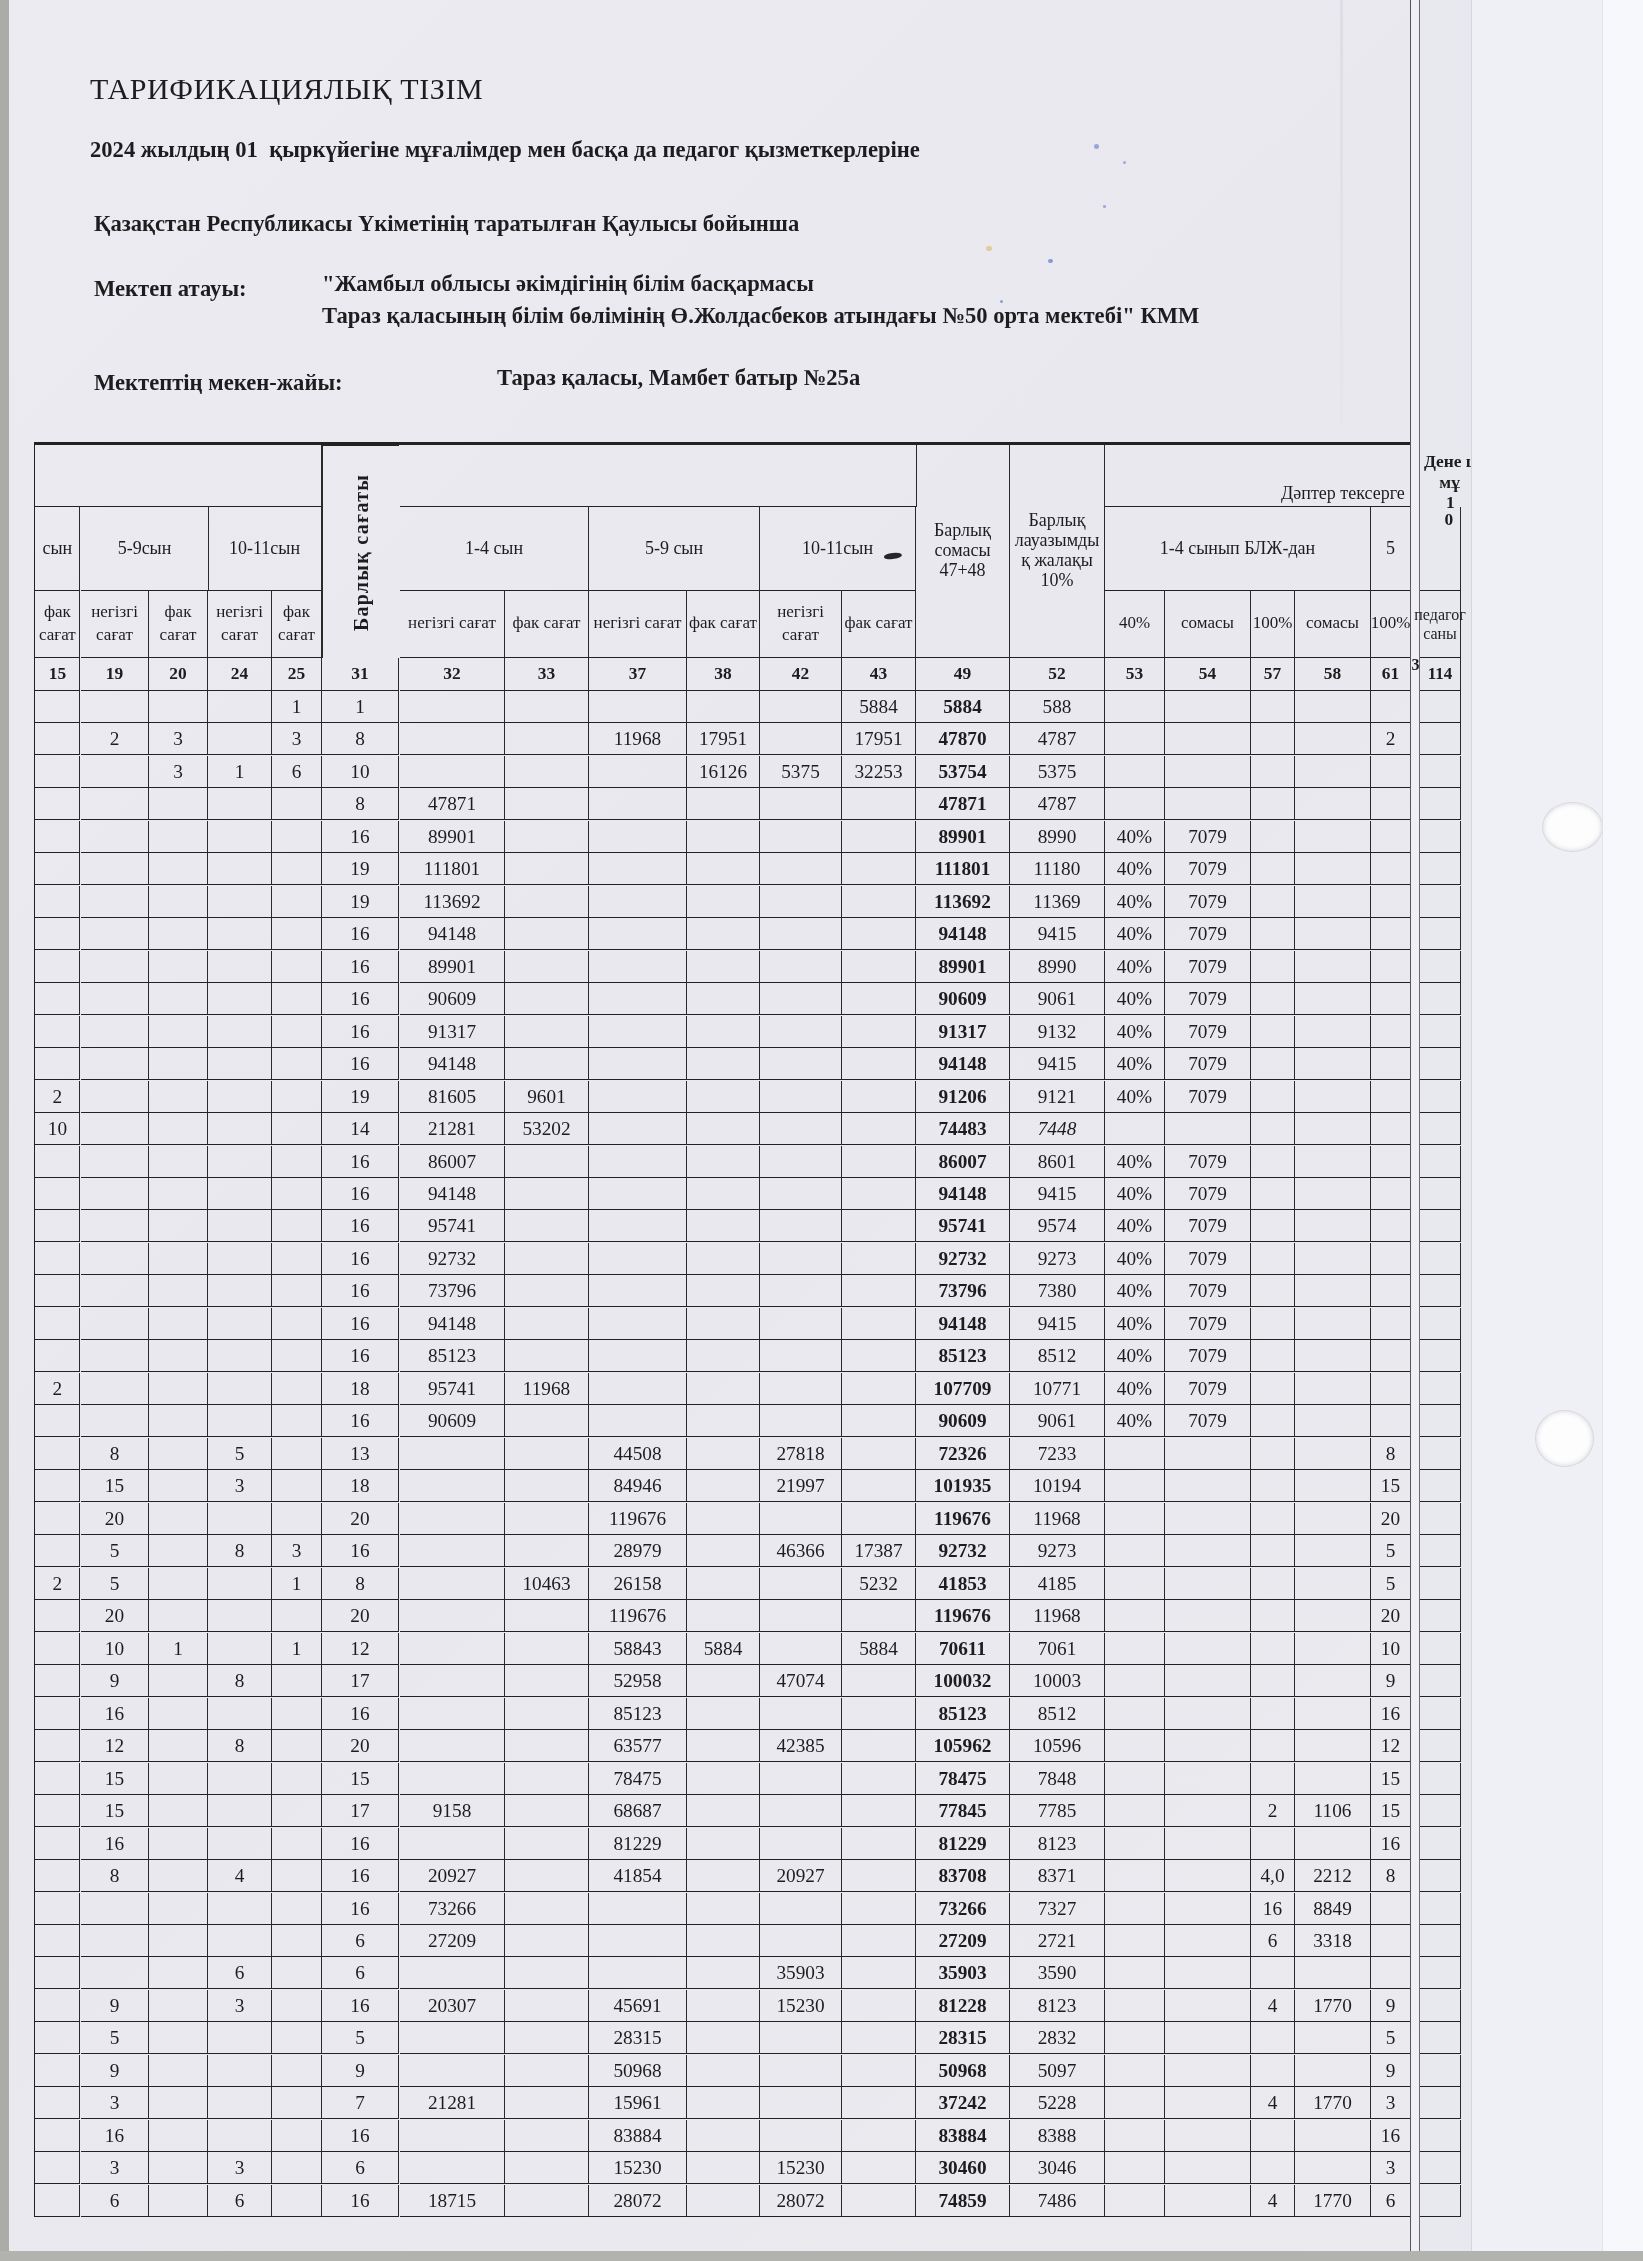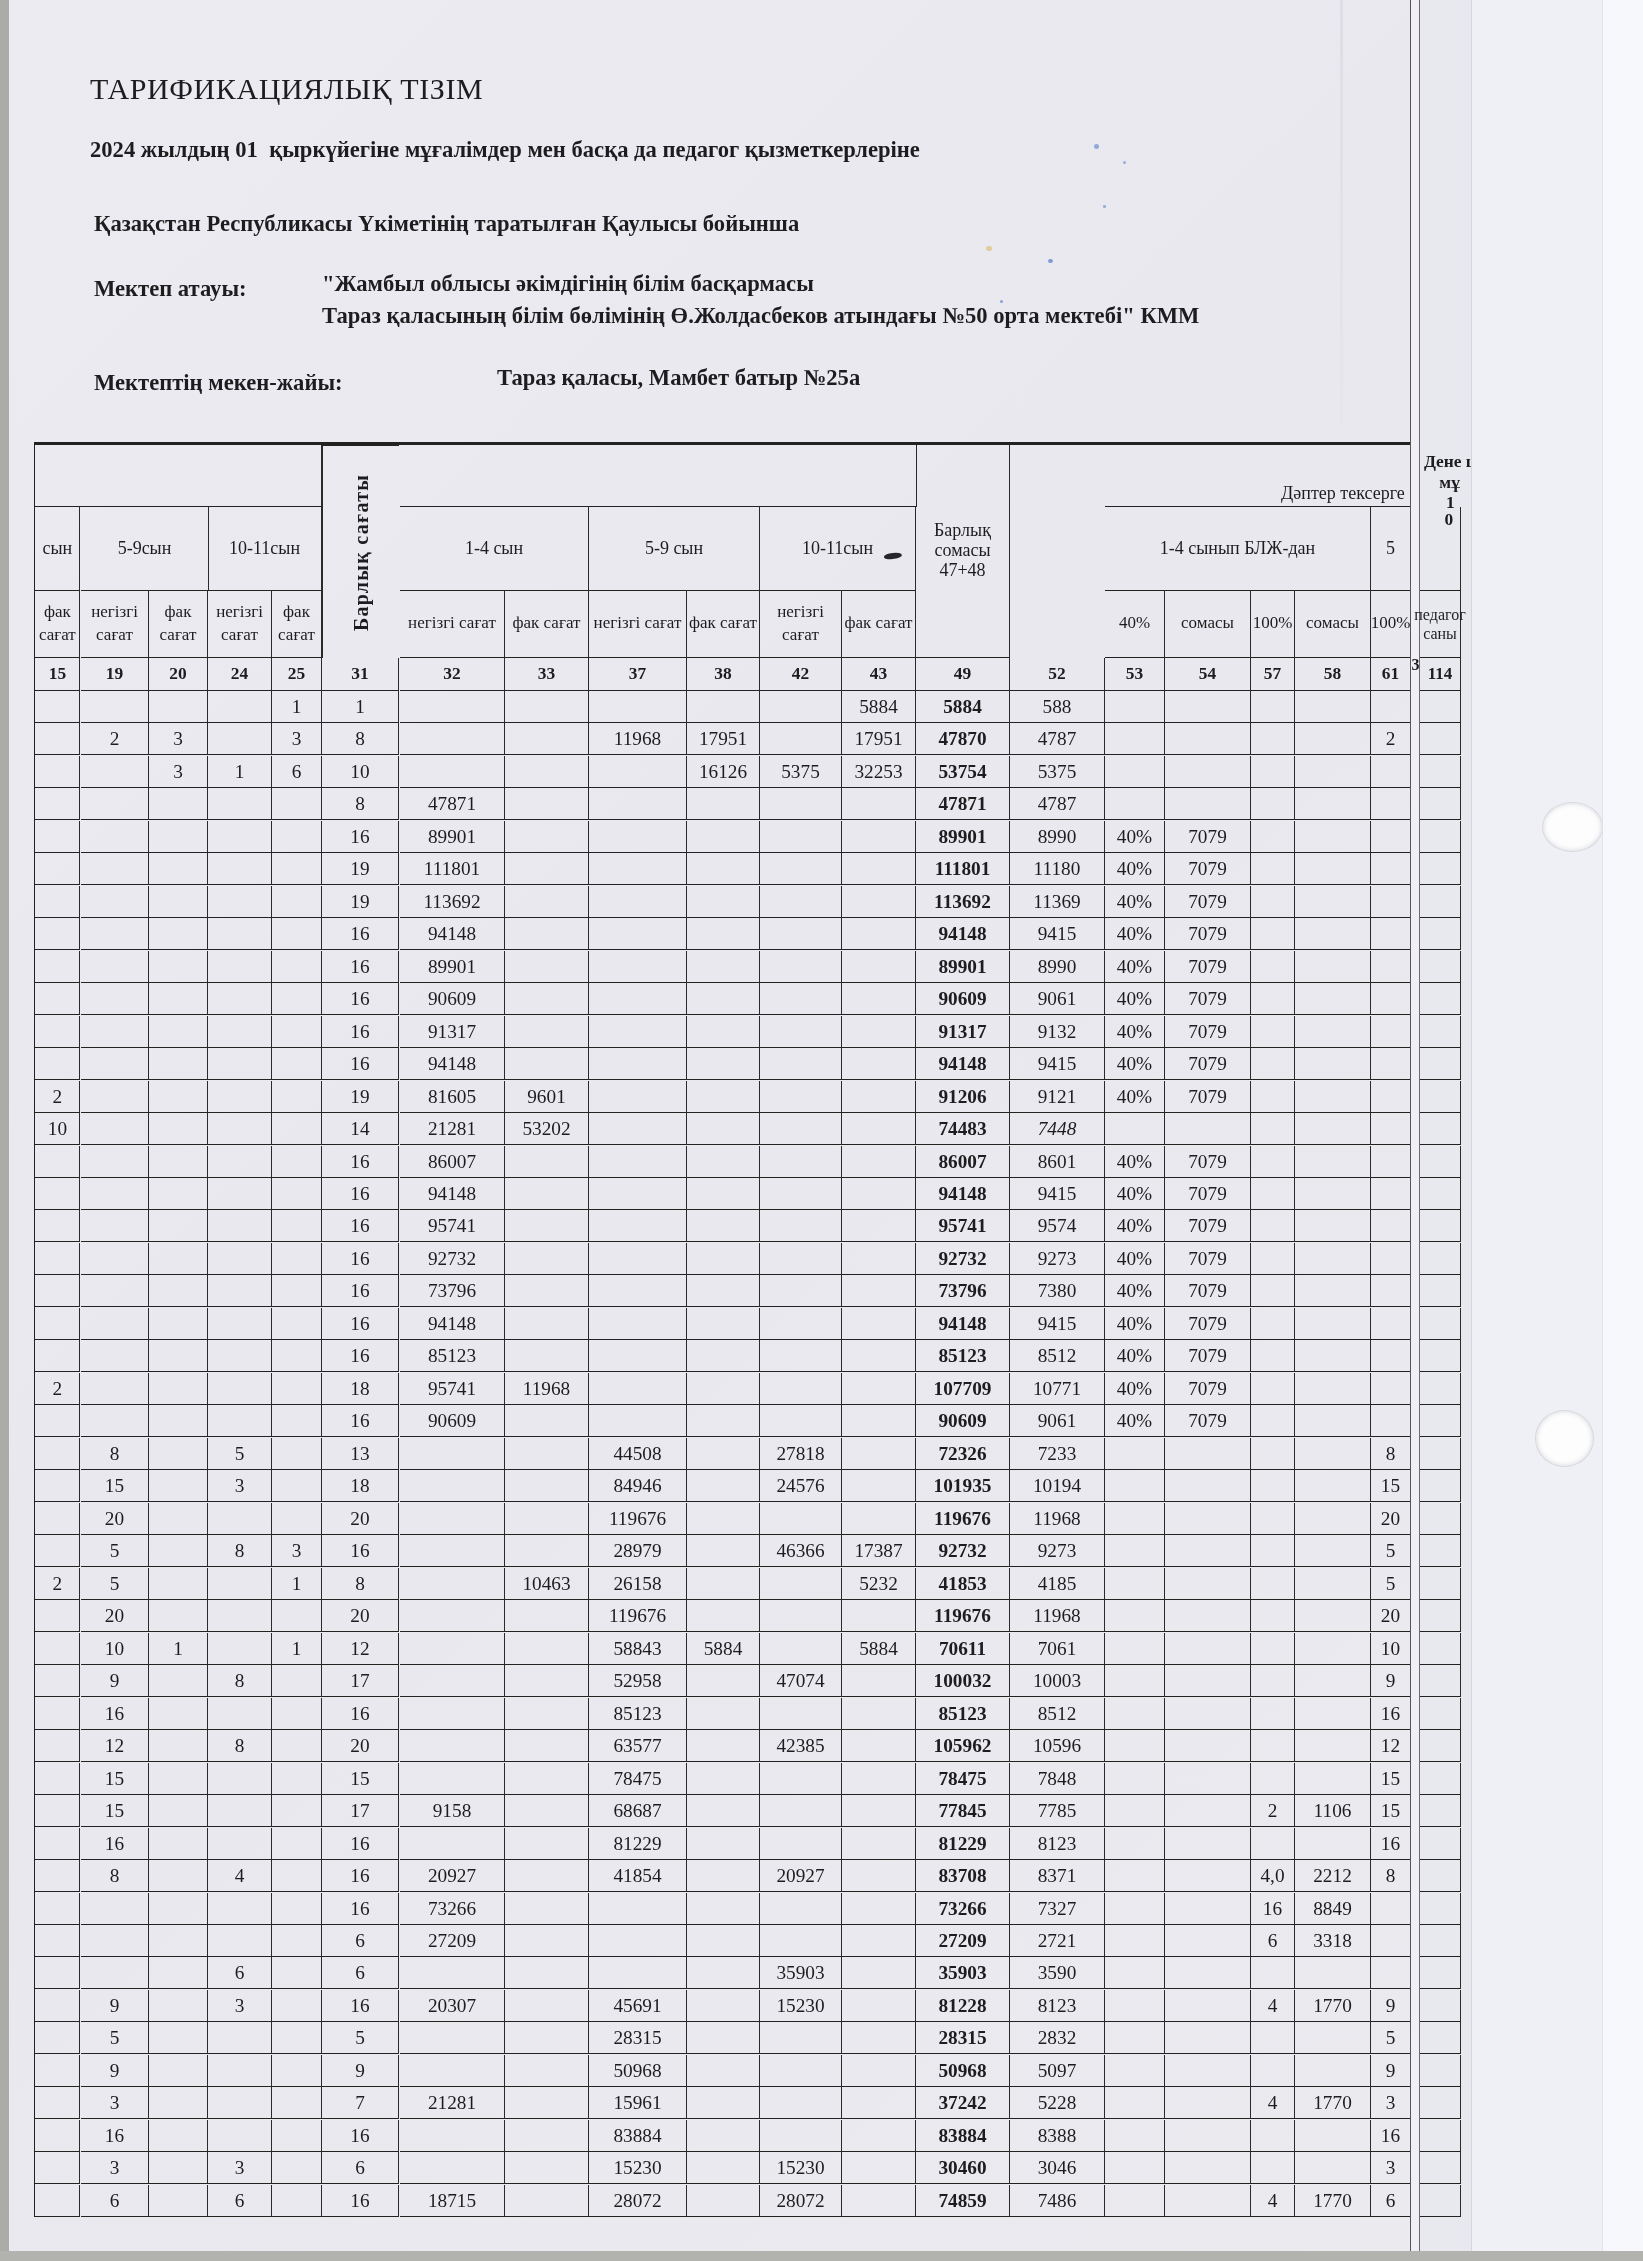--- a/index.html
+++ b/index.html
@@ -87,20 +87,21 @@
   <div class="abs doc-line" style="left:488px;top:365px">Тараз қаласы, Мамбет батыр №25а</div>
 
   <div id="tariff-table" class="abs" style="left:0;top:0;width:1401px;height:2261px">
       <div class="frame-top" style="left: 26.4px; top: 442px; width: 1375px;"></div>
       <div class="frame-left" style="left: 24.5px; top: 442px; height: 1775px;"></div>
       <div class="c " style="left: 26.4px; top: 445px; width: 287px; height: 62px;"></div>
       <div class="c " style="left: 391px; top: 445px; width: 517px; height: 62px;"></div>
       <div class="c dapter noR" style="left: 1096px; top: 445px; width: 305px; height: 62px;">Дәптер тексерге</div>
       <div class="c vert" style="left: 313px; top: 445px; width: 77px; height: 213px;">Барлық сағаты</div>
       <div class="c grp" style="left: 907px; top: 445px; width: 94px; height: 213px;">Барлық сомасы 47+48</div>
+      <div class="c grp" style="left: 1001px; top: 445px; width: 95px; height: 213px;">Барлық лауазымды қ жалақы 10%</div>
       <div class="c grp" style="left: 26.4px; top: 507px; width: 45px; height: 84px;">сын</div>
       <div class="c grp" style="left: 72px; top: 507px; width: 128px; height: 84px;">5-9сын</div>
       <div class="c grp" style="left: 199px; top: 507px; width: 114px; height: 84px;">10-11сын</div>
       <div class="c grp" style="left: 391px; top: 507px; width: 189px; height: 84px;">1-4 сын</div>
       <div class="c grp" style="left: 580px; top: 507px; width: 171px; height: 84px;">5-9 сын</div>
       <div class="c grp" style="left: 751px; top: 507px; width: 156px; height: 84px;">10-11сын</div>
       <div class="c grp" style="left: 1096px; top: 507px; width: 266px; height: 84px;">1-4 сынып БЛЖ-дан</div>
       <div class="c grp noR" style="left: 1362px; top: 507px; width: 39px; height: 84px;">5</div>
       <div class="c hdr" style="left: 26.4px; top: 590px; width: 45px; height: 68px;">фак сағат</div>
       <div class="c hdr" style="left: 72px; top: 590px; width: 68px; height: 68px;">негізгі сағат</div>
@@ -596,21 +597,21 @@
       <div class="c " style="left: 26.4px; top: 1470px; width: 45px; height: 32px;"></div>
       <div class="c " style="left: 72px; top: 1470px; width: 68px; height: 32px;">15</div>
       <div class="c " style="left: 140px; top: 1470px; width: 59px; height: 32px;"></div>
       <div class="c " style="left: 199px; top: 1470px; width: 64px; height: 32px;">3</div>
       <div class="c " style="left: 263px; top: 1470px; width: 50px; height: 32px;"></div>
       <div class="c " style="left: 313px; top: 1470px; width: 77px; height: 32px;">18</div>
       <div class="c " style="left: 391px; top: 1470px; width: 105px; height: 32px;"></div>
       <div class="c " style="left: 496px; top: 1470px; width: 84px; height: 32px;"></div>
       <div class="c " style="left: 580px; top: 1470px; width: 98px; height: 32px; text-align: center;">84946</div>
       <div class="c " style="left: 678px; top: 1470px; width: 73px; height: 32px;"></div>
-      <div class="c " style="left: 751px; top: 1470px; width: 82px; height: 32px;">24576</div>
+      <div class="c " style="left: 751px; top: 1470px; width: 82px; height: 32px;">21997</div>
       <div class="c " style="left: 833px; top: 1470px; width: 74px; height: 32px;"></div>
       <div class="c bold" style="left: 907px; top: 1470px; width: 94px; height: 32px;">101935</div>
       <div class="c " style="left: 1001px; top: 1470px; width: 95px; height: 32px;">10194</div>
       <div class="c " style="left: 1096px; top: 1470px; width: 60px; height: 32px;"></div>
       <div class="c " style="left: 1156px; top: 1470px; width: 86px; height: 32px;"></div>
       <div class="c " style="left: 1242px; top: 1470px; width: 44px; height: 32px;"></div>
       <div class="c " style="left: 1286px; top: 1470px; width: 76px; height: 32px;"></div>
       <div class="c noR" style="left: 1362px; top: 1470px; width: 39px; height: 32px;">15</div>
       <div class="c " style="left: 26.4px; top: 1503px; width: 45px; height: 32px;"></div>
       <div class="c " style="left: 72px; top: 1503px; width: 68px; height: 32px;">20</div>

